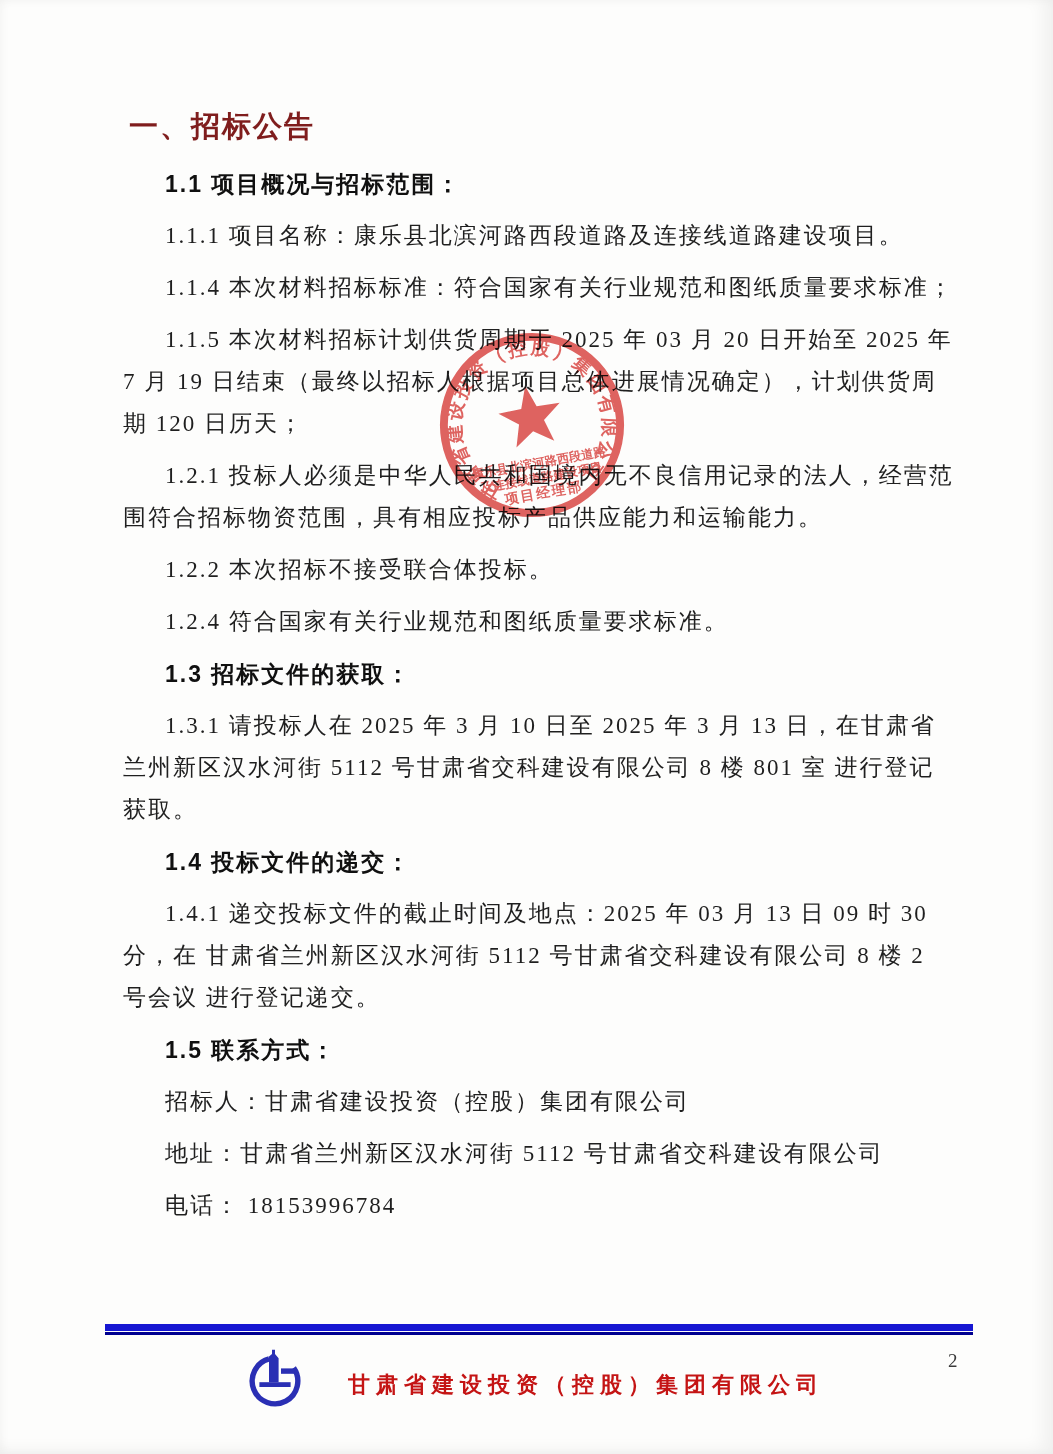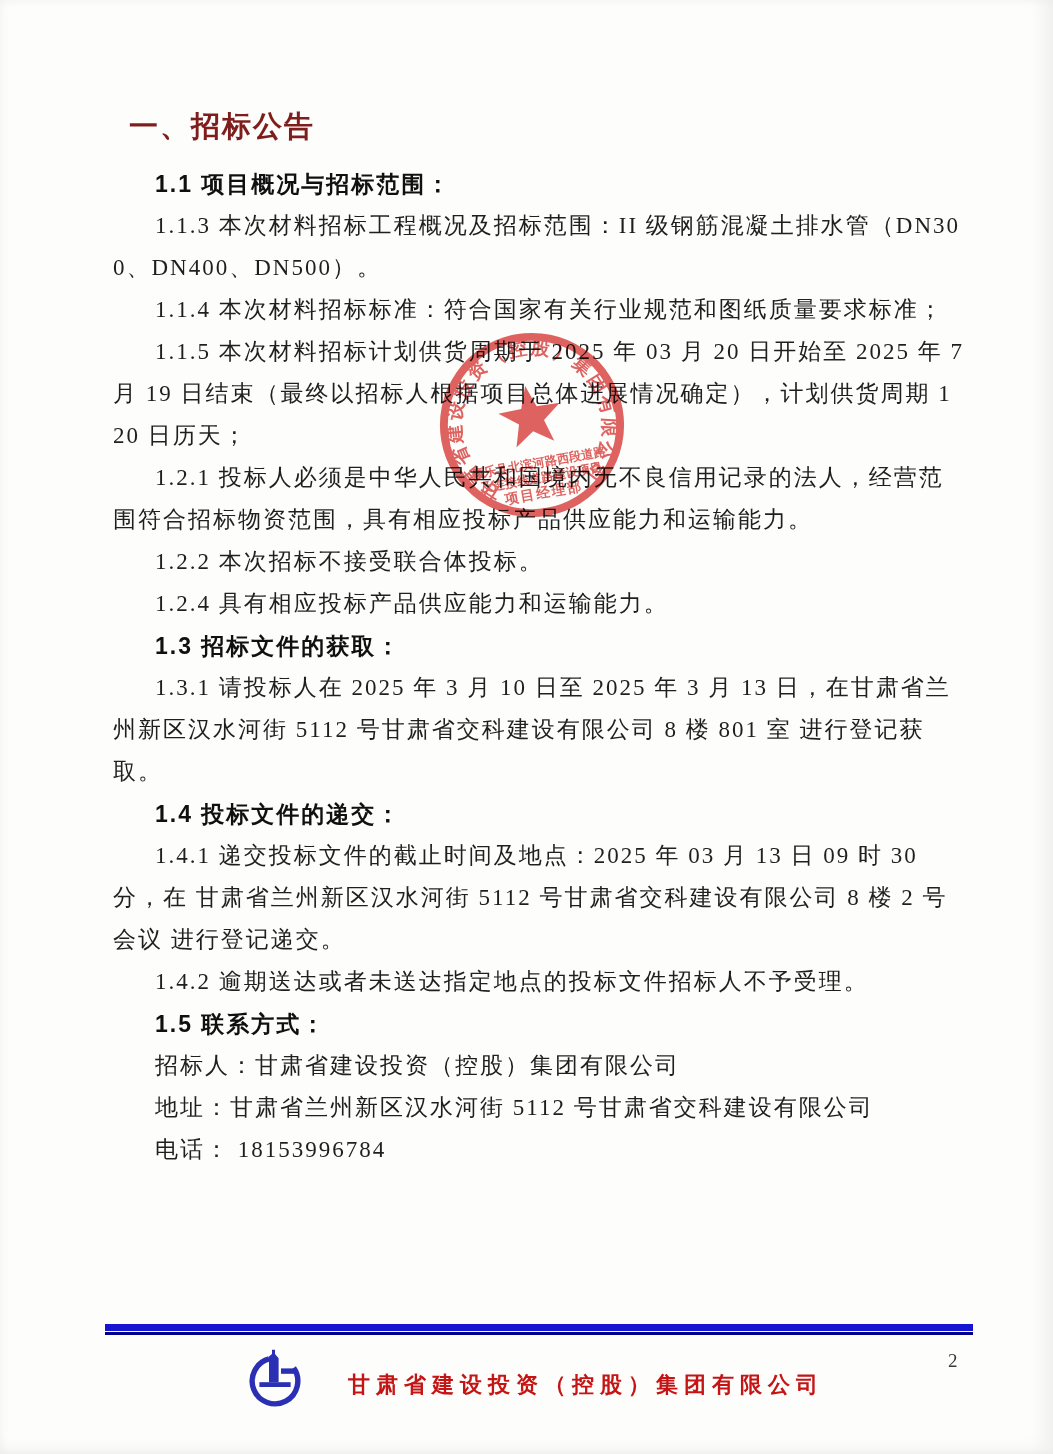--- a/index.html
+++ b/index.html
@@ -24,21 +24,21 @@
     margin: 16px;
     font-family: "Liberation Sans", "DejaVu Sans", sans-serif;
     font-weight: 700;
     font-size: 29px;
     letter-spacing: 2px;
     line-height: 42px;
     text-align: left;
     color:#7f1d1d;
   }
   .content p {
-    margin: 0;
+    margin: 10px;
     font-size: 23px;
     letter-spacing: 2px;
     line-height: 42px;
     text-indent: 42px;
     word-break: break-all;
   }
   .content p.heading {
     font-family: "Liberation Sans", "DejaVu Sans", sans-serif;
     font-weight: 700;
     color:#101010;
@@ -90,31 +90,30 @@
 </style>
 </head>
 <body>
 
 <div class="page">
 
   <div class="content">
     <h1 class="doc-title">一、招标公告</h1>
     <main>
         <p class="heading"><span>1.1 项目概况与招标范围：</span></p>
-        <p class="body"><span>1.1.3 本次材料招标工程概况及招标范围：II 级钢筋混凝土排水管（DN300、DN400、DN500）。</span></p>
+        <p class="body"><span>1.1.1 项目名称：康乐县北滨河路西段道路及连接线道路建设项目。</span></p>
         <p class="body"><span>1.1.4 本次材料招标标准：</span><span class="u">符合国家有关行业规范和图纸质量要求标准；</span></p>
         <p class="body"><span>1.1.5 本次材料招标计划供货周期于 </span><span class="u">2025</span><span> 年 </span><span class="u">03</span><span> 月 </span><span class="u">20</span><span> 日开始至 </span><span class="u">2025</span><span> 年 </span><span class="u">7</span><span> 月 </span><span class="u">19</span><span> 日结束（最终以招标人根据项目总体进展情况确定），计划供货周期 </span><span class="u">120</span><span> 日历天；</span></p>
         <p class="body"><span>1.2.1 投标人必须是中华人民共和国境内无不良信用记录的法人，经营范围符合招标物资范围，具有相应投标产品供应能力和运输能力。</span></p>
         <p class="body"><span>1.2.2 本次招标不接受联合体投标。</span></p>
-        <p class="body"><span>1.2.4 具有相应投标产品供应能力和运输能力。</span></p>
+        <p class="body"><span>1.2.4 符合国家有关行业规范和图纸质量要求标准。</span></p>
         <p class="heading"><span>1.3 招标文件的获取：</span></p>
         <p class="body"><span>1.3.1 请投标人在 </span><span class="u">2025</span><span> 年 </span><span class="u">3</span><span> 月 </span><span class="u">10</span><span> 日至 </span><span class="u">2025</span><span> 年 </span><span class="u">3</span><span> 月 </span><span class="u">13</span><span> 日，在</span><span class="u">甘肃省兰州新区汉水河街 5112 号甘肃省交科建设有限公司 8 楼 801 室 </span><span>进行登记获取。</span></p>
         <p class="heading"><span>1.4 投标文件的递交：</span></p>
         <p class="body"><span>1.4.1 递交投标文件的截止时间及地点：</span><span class="u">2025</span><span> 年 </span><span class="u">03</span><span> 月 </span><span class="u">13</span><span> 日 </span><span class="u">09</span><span> 时 </span><span class="u">30</span><span> 分，在 </span><span class="u">甘肃省兰州新区汉水河街 5112 号甘肃省交科建设有限公司 8 楼 2 号会议 </span><span>进行登记递交。</span></p>
-        <p class="body"><span>1.4.2 逾期送达或者未送达指定地点的投标文件招标人不予受理。</span></p>
         <p class="heading"><span>1.5 联系方式：</span></p>
         <p class="body"><span>招标人：</span><span class="u">甘肃省建设投资（控股）集团有限公司</span></p>
         <p class="body"><span>地址：</span><span class="u">甘肃省兰州新区汉水河街 5112 号甘肃省交科建设有限公司</span></p>
         <p class="body"><span>电话：</span><span class="u"> 18153996784 </span></p>
       </main>
   </div>
 
   <div class="stamp">
     <svg viewBox="0 0 200 200">
       <defs>

